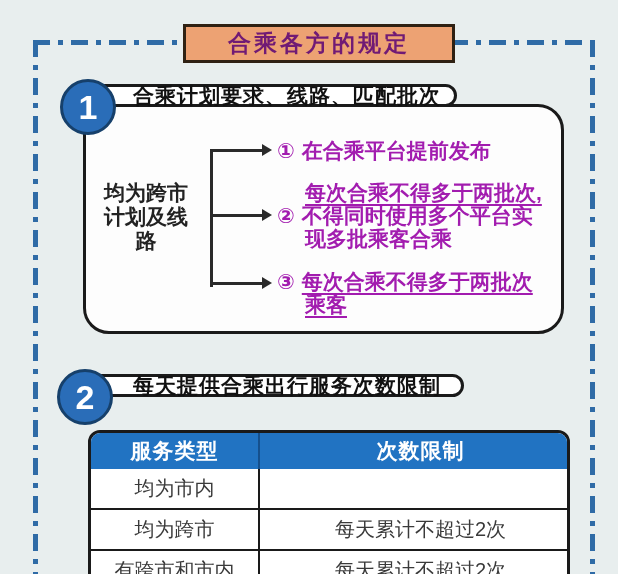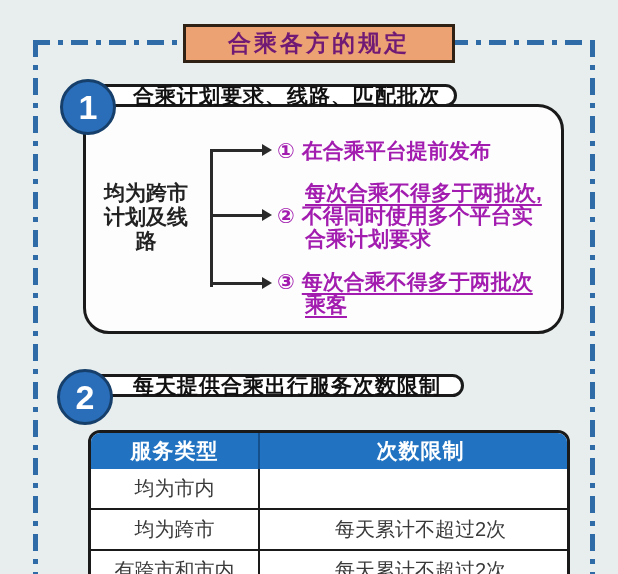--- a/index.html
+++ b/index.html
@@ -109,21 +109,21 @@
     <span class="marker">①</span><span>在合乘平台提前发布</span>
   </div>
 
   <div class="tree-line i2a">
     <span class="u">每次合乘不得多于两批次,</span>
   </div>
   <div class="tree-line i2b">
     <span class="marker">②</span><span>不得同时使用多个平台实</span>
   </div>
   <div class="tree-line i2c">
-    <span>合乘计划要求</span>
+    <span>现多批乘客合乘</span>
   </div>
 
   <div class="tree-line i3a">
     <span class="marker">③</span><span class="u">每次合乘不得多于两批次</span>
   </div>
   <div class="tree-line i3b">
     <span class="u">乘客</span>
   </div>
 
   <div class="pill pill2">

